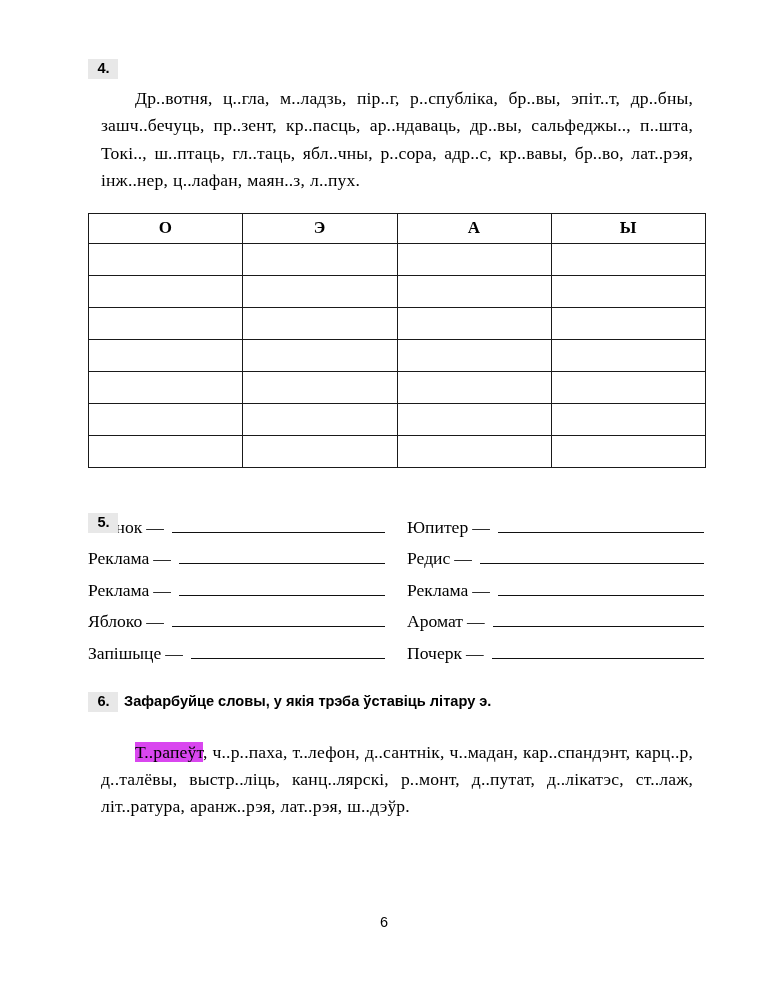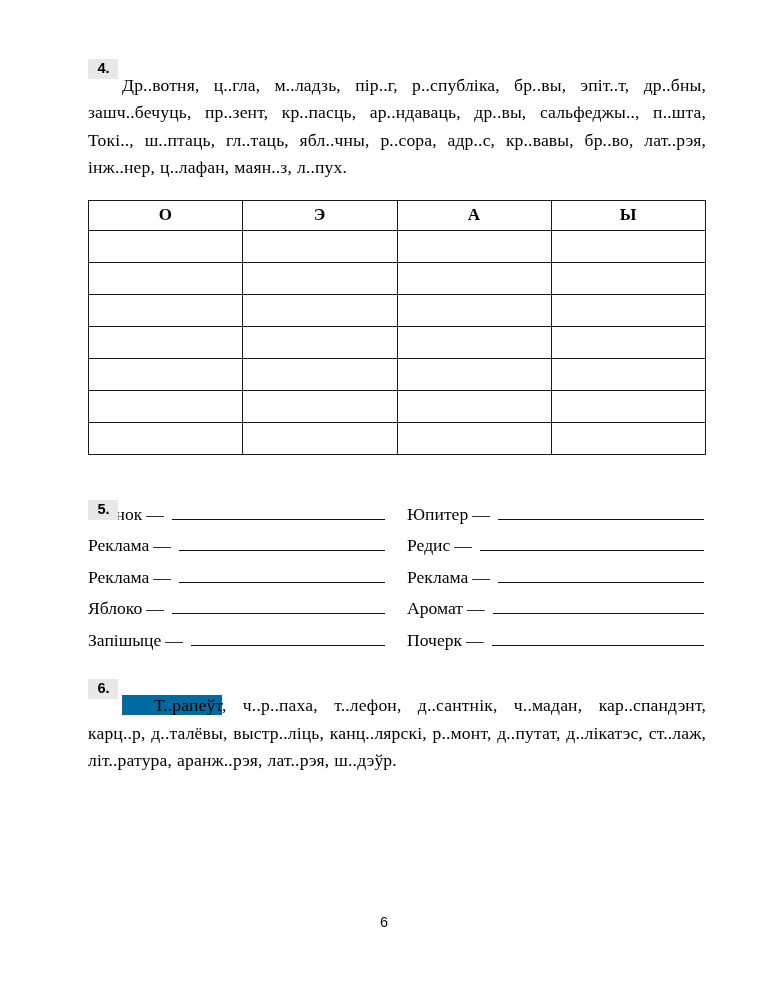--- a/index.html
+++ b/index.html
@@ -53,28 +53,27 @@
     line-height: 17px;
     text-align: center;
   }
 
   
   .words {
     font-family: "Liberation Serif", serif;
     font-size: 17.6px;
     line-height: 27.4px;
     text-align: justify;
-    margin: 0;
+    margin: 13px;
     letter-spacing: 0.15px;
     word-spacing: 0.5px;
   }
   .words.indent { text-indent: 34px; }
   .hl {
-    background: #0369a1;
-    padding-left: 32px;
+    background: #d946ef;
   }
 
   
   table.grid {
     border-collapse: collapse;
     width: 618px;
     table-layout: fixed;
     margin-top: 18px;
   }
   table.grid td, table.grid th {
@@ -268,20 +267,21 @@
         <span class="blank"></span>
       </div>
     </div>
   </section>
 
   <div class="gap-md"></div>
 
   <section class="exercise">
     <div class="ex-heading">
       <span class="ex-num">6.</span>
+      <span>Зафарбуйце словы, у якія трэба ўставіць літару э.</span>
     </div>
 
     <div class="gap-sm"></div>
 
     <p class="words indent"><span class="hl">Т..рапеўт</span><span>, ч..р..паха, т..лефон, д..сантнік, ч..мадан, кар..спандэнт, карц..р, д..талёвы, выстр..ліць, канц..лярскі, р..монт, д..путат, д..лікатэс, ст..лаж, літ..ратура, аранж..рэя, лат..рэя, ш..дэўр.</span></p>
   </section>
 
   <div class="page-number">6</div>
 
 </div>

